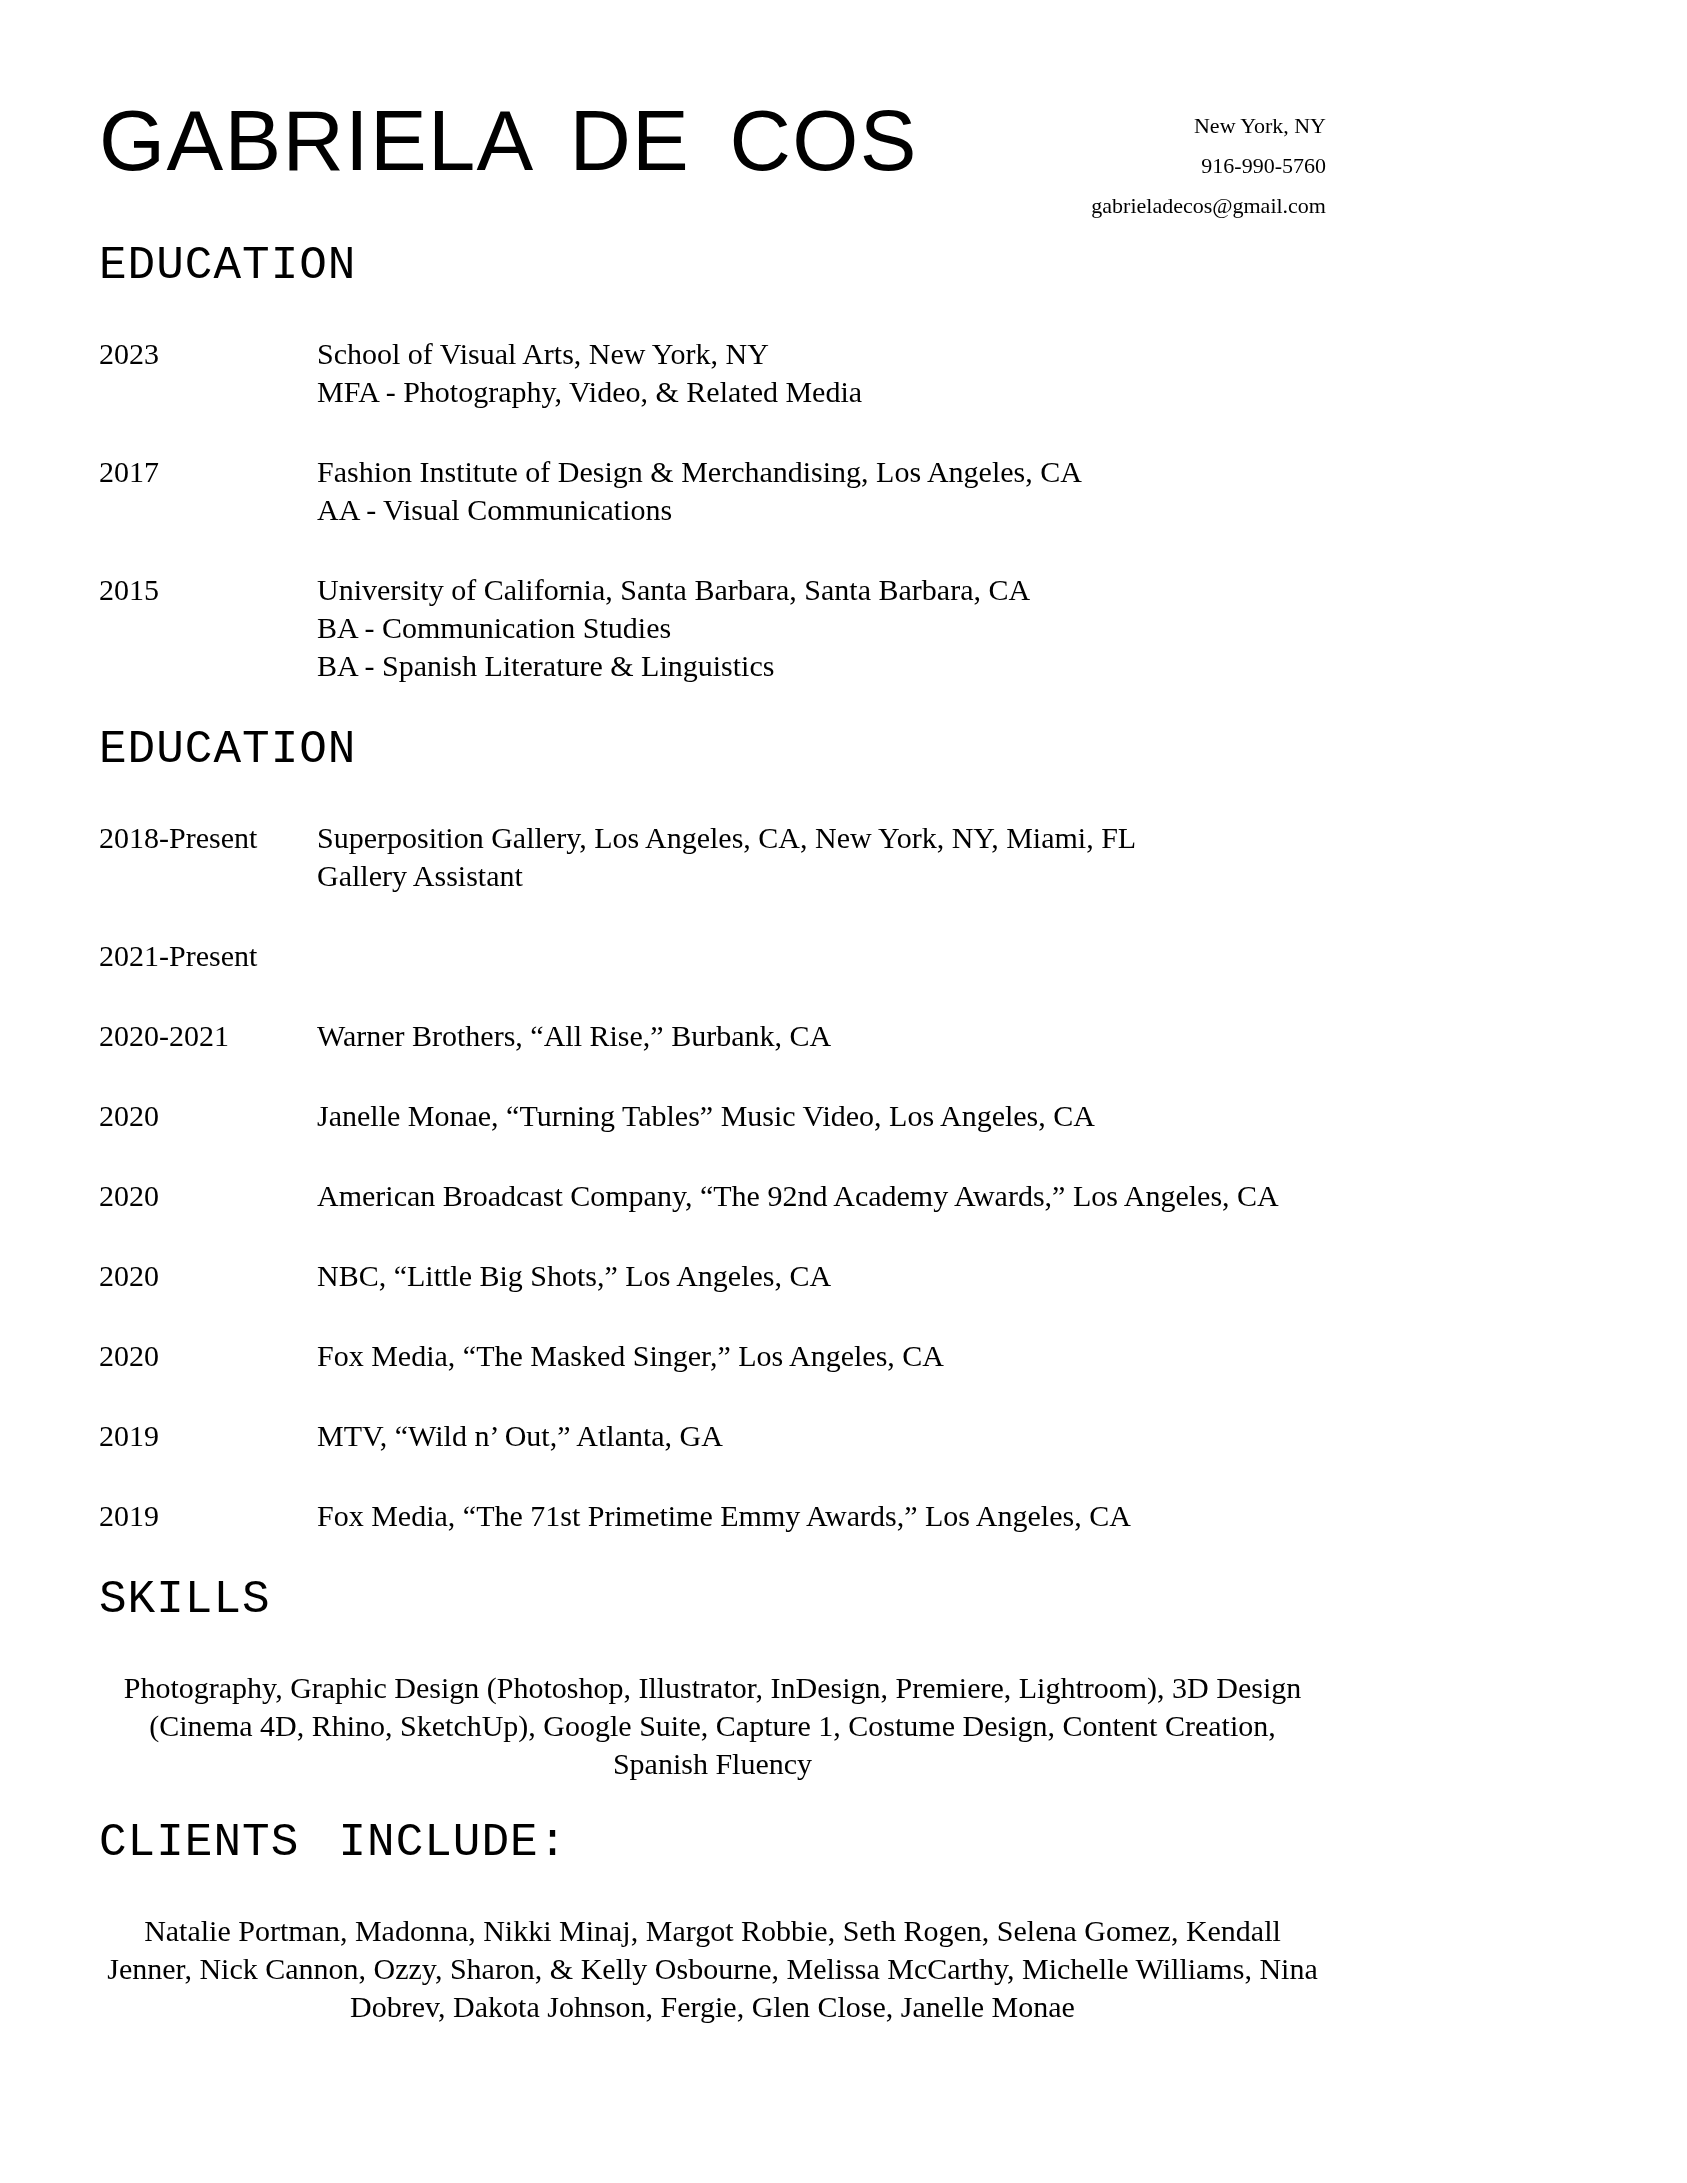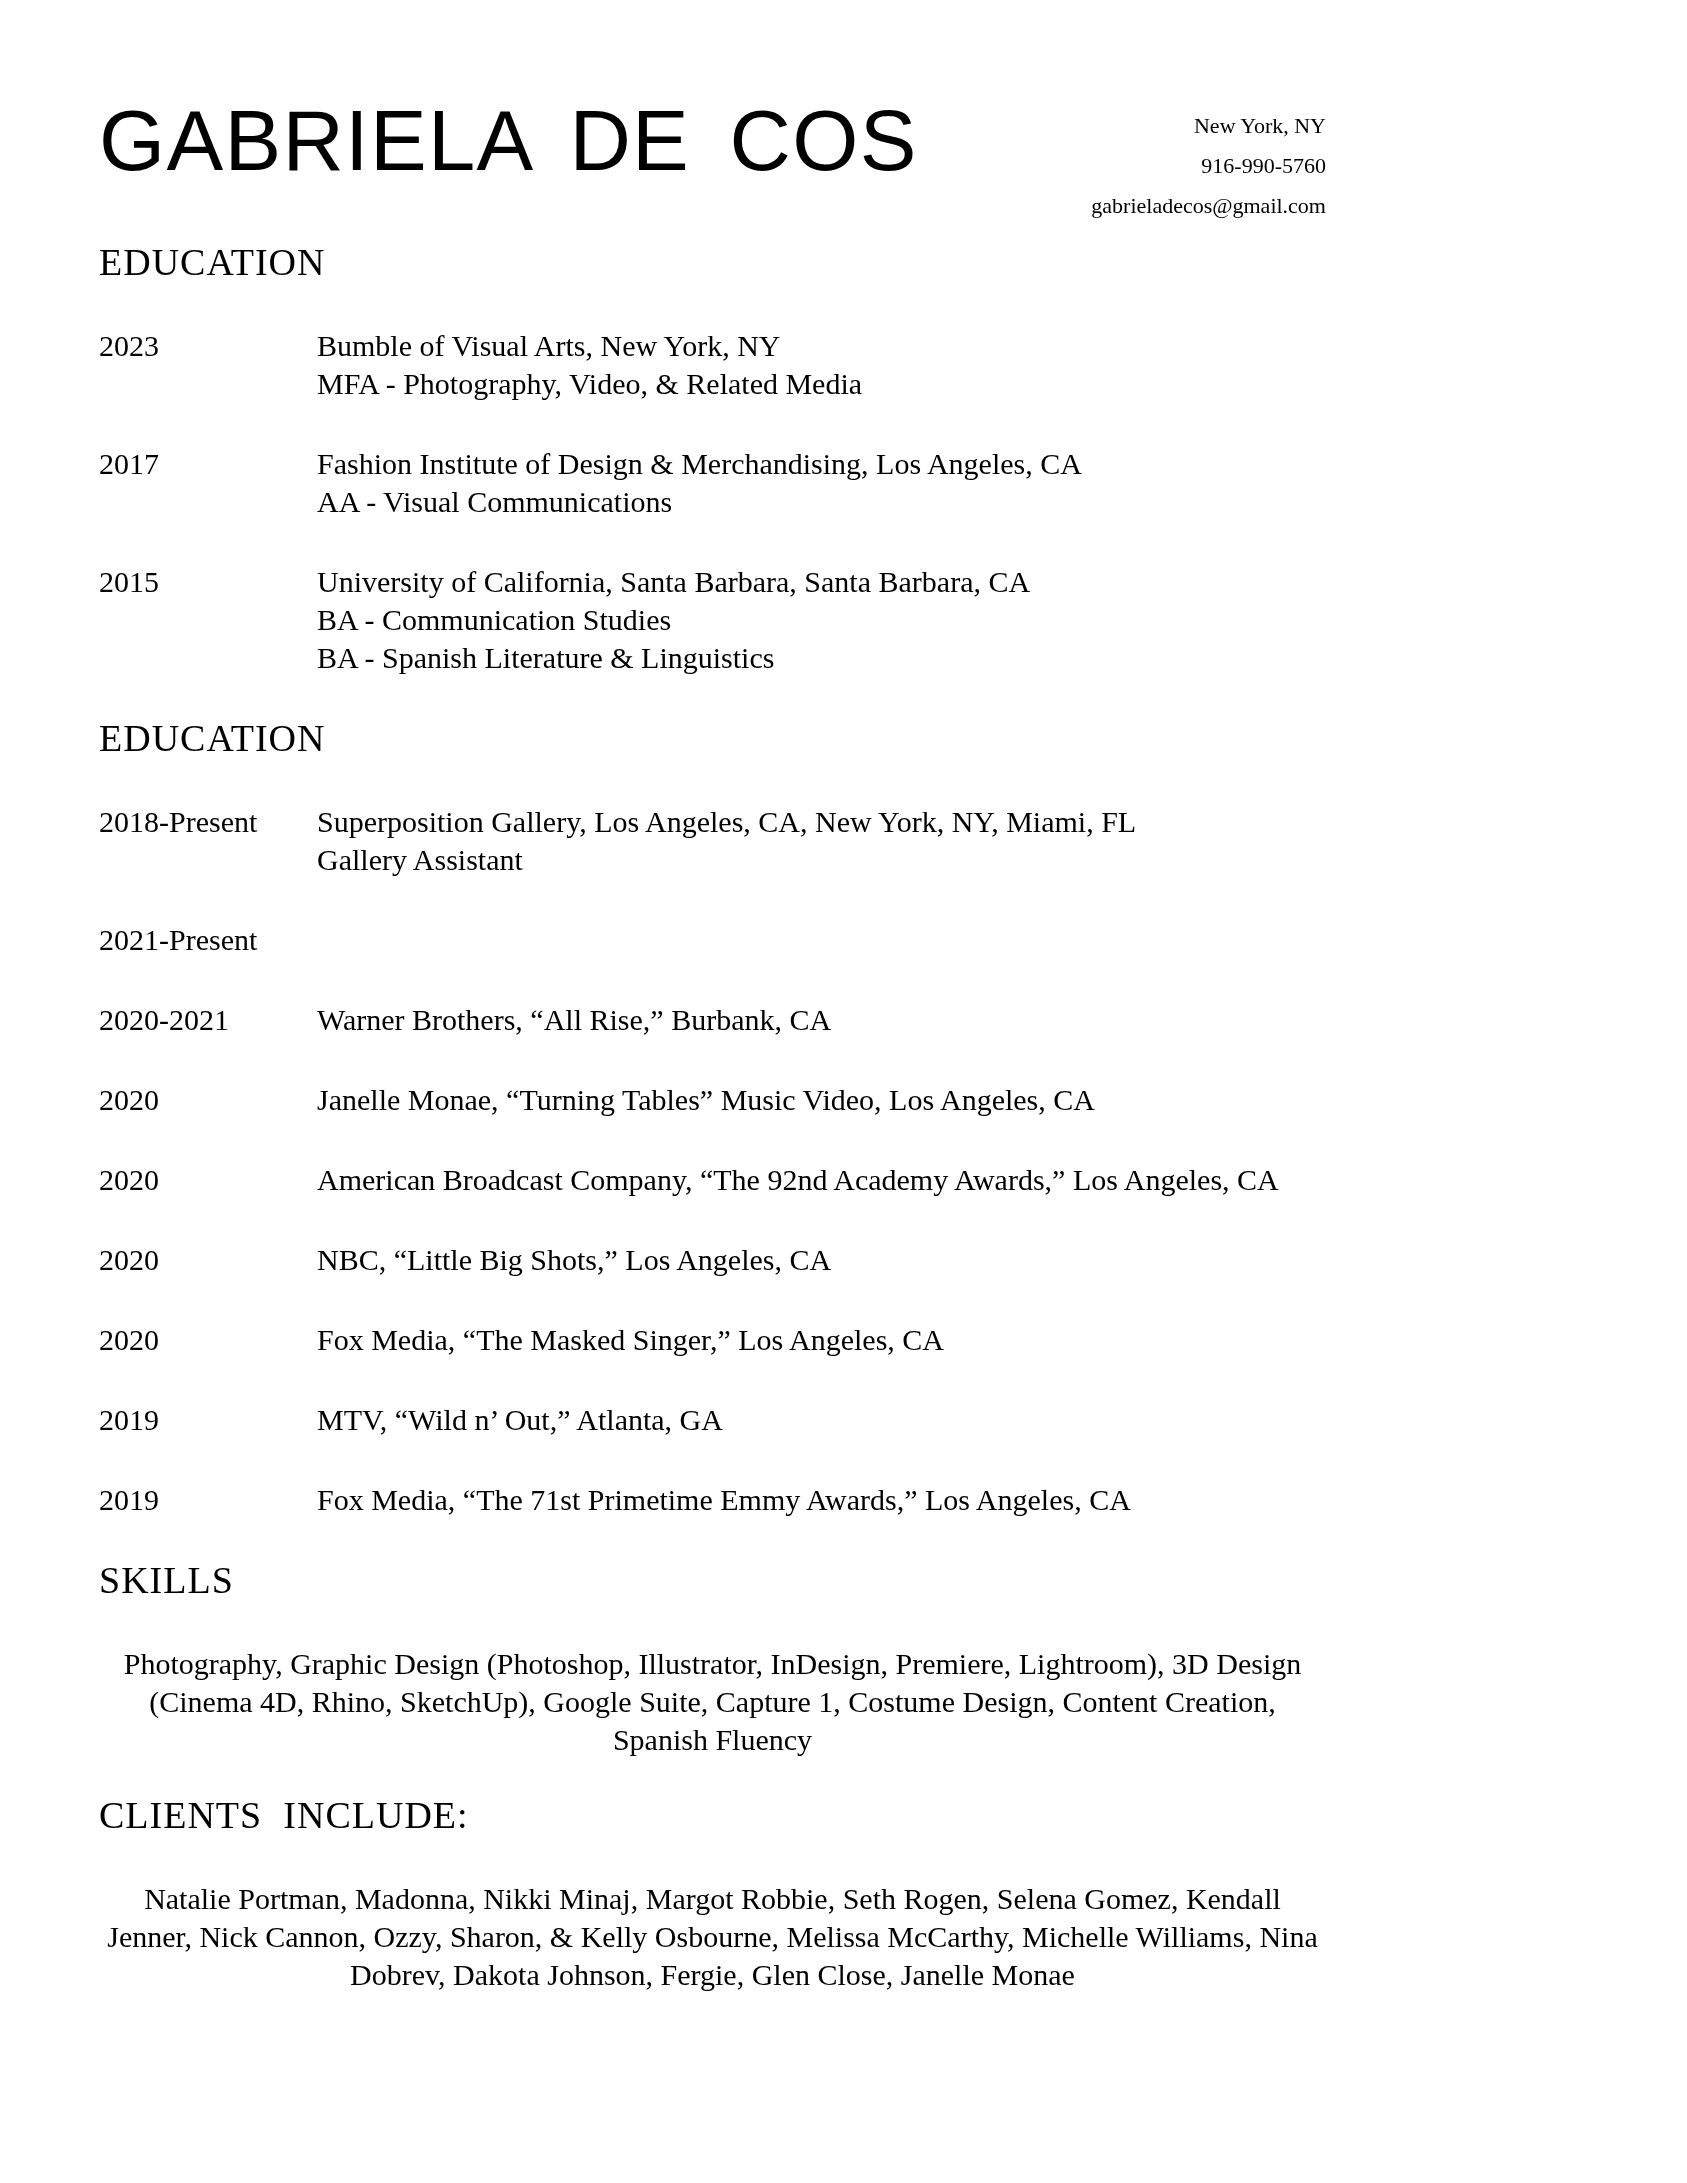--- a/index.html
+++ b/index.html
@@ -33,23 +33,23 @@
   }
   .contact {
     text-align: right;
     font-size: 22px;
     line-height: 40px;
     padding-top: 8px;
   }
 
   
   .section-title {
-    font-family: Liberation Serif, serif;
+    font-family: Liberation Mono, monospace;
     font-weight: 400;
-    font-size: 38px;
+    font-size: 46px;
     line-height: 1.0;
     letter-spacing: 1px;
     word-spacing: 10.6px;
     margin-top: 22.5px;
     margin-bottom: 46px;
   }
   .section-title.first { margin-top: 17px; }
 
   
   .entry {
@@ -81,21 +81,21 @@
       <div>916-990-5760</div>
       <div>gabrieladecos@gmail.com</div>
     </div>
   </div>
 
   <div class="section-title first">EDUCATION</div>
 
   <div class="entry">
     <div class="entry-year">2023</div>
     <div class="entry-lines">
-      <div>Bumble of Visual Arts, New York, NY</div>
+      <div>School of Visual Arts, New York, NY</div>
       <div>MFA - Photography, Video, &amp; Related Media</div>
     </div>
   </div>
 
   <div class="entry">
     <div class="entry-year">2017</div>
     <div class="entry-lines">
       <div>Fashion Institute of Design &amp; Merchandising, Los Angeles, CA</div>
       <div>AA - Visual Communications</div>
     </div>

